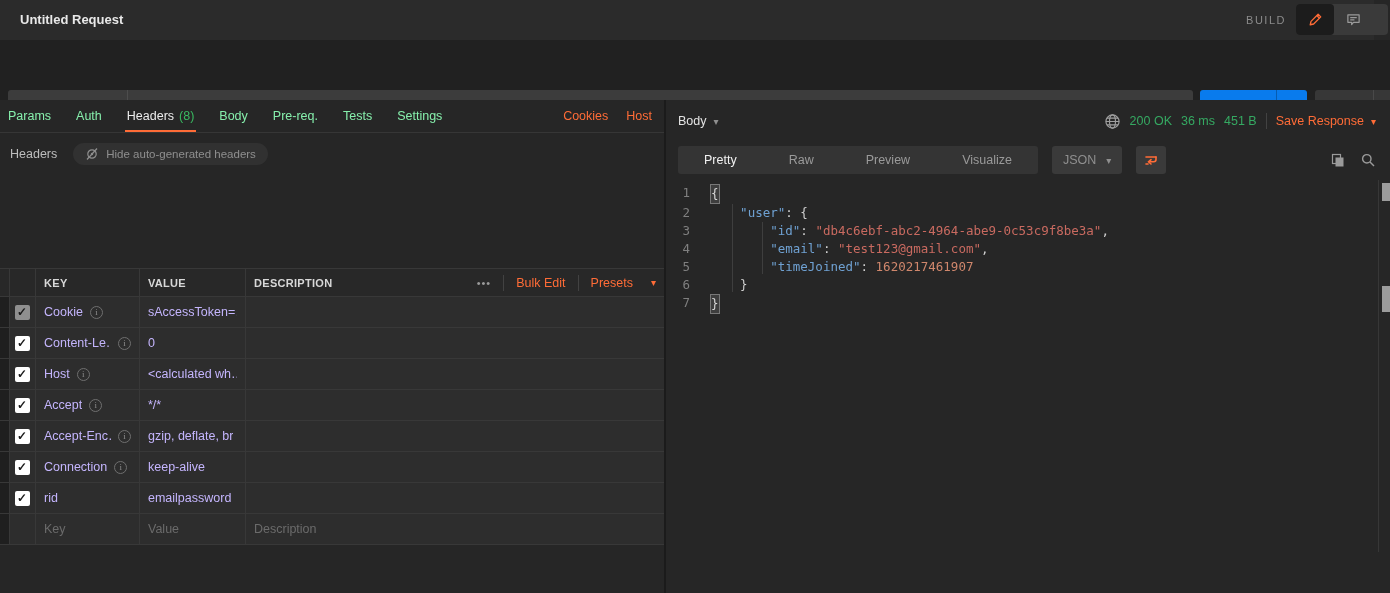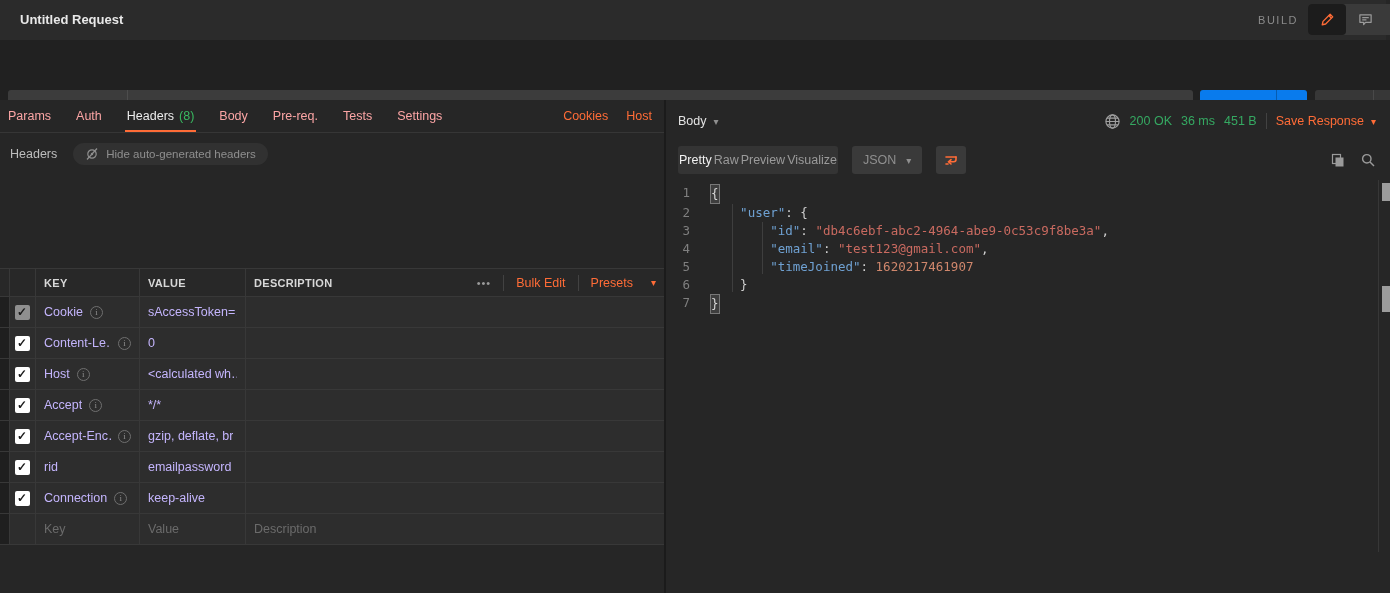--- a/index.html
+++ b/index.html
@@ -3,21 +3,21 @@
 <meta charset="utf-8">
 <style>
   * { margin:0; padding:0; box-sizing:border-box; }
   html,body { background:#191919; }
   .app {
     position:relative; width:1390px; height:593px; overflow:hidden;
     background:#262626; font-family:"Liberation Sans", sans-serif;
     color:#c8c8c8; font-size:12.5px;
   }
   
-  .topbar { position:absolute; top:0; left:0; right:4px; height:40px; background:#2b2b2b; }
+  .topbar { position:absolute; top:0; left:0; right:16px; height:40px; background:#2b2b2b; }
   .req-title { position:absolute; left:20px; top:12px; font-size:13px; font-weight:bold; color:#e8e8e8; }
   .build-label { position:absolute; right:88px; top:14px; font-size:11px; letter-spacing:1.5px; color:#8b8b8b; }
   .mode-toggle { position:absolute; right:-14px; top:4px; width:92px; height:31px; background:#3a3a3a; border-radius:4px; display:flex; }
   .mode-btn { width:38px; height:31px; display:flex; align-items:center; justify-content:center; border-radius:4px; }
   .mode-btn.selected { background:#1c1c1c; }
   
   .reqbar-bg { position:absolute; top:40px; left:0; right:0; height:60px; background:#212121; }
   .url-box { position:absolute; top:50px; left:8px; width:1185px; height:41px; background:#3c3c3c; border-radius:3px; display:flex; align-items:center; }
   .method { width:120px; height:100%; display:flex; align-items:center; border-right:1px solid #4d4d4d; padding:0 14px 0 16px; cursor:pointer; }
   .method-label { color:#f0f0f0; font-size:12.5px; font-weight:bold; flex:1; }
@@ -30,21 +30,21 @@
   .send-caret .caret { color:#dbe9ff; }
   .save-btn { position:absolute; top:50px; left:1315px; width:86px; height:41px; background:#373737; border-radius:3px; display:flex; cursor:pointer; }
   .save-label { flex:1; display:flex; align-items:center; justify-content:center; color:#a2a2a2; font-size:13.5px; }
   .save-caret { width:28px; display:flex; align-items:center; justify-content:center; border-left:1px solid #494949; }
   
   .left-panel  { position:absolute; top:100px; left:0; width:664px; bottom:0; background:#262626; }
   .panel-divider { position:absolute; top:100px; left:664px; width:2px; bottom:0; background:#1b1b1b; }
   .right-panel { position:absolute; top:100px; left:666px; right:0; bottom:0; background:#262626; }
   
   .req-tabs { height:33px; display:flex; align-items:stretch; padding:0 12px 0 8px; border-bottom:1px solid #363636; }
-  .req-tab { display:flex; align-items:center; gap:5px; margin-right:25px; color:#fca5a5; position:relative; cursor:pointer; }
+  .req-tab { display:flex; align-items:center; gap:5px; margin-right:25px; color:#86efac; position:relative; cursor:pointer; }
   .req-tab.active { color:#ececec; }
   .req-tab.active::after { content:""; position:absolute; left:-2px; right:-2px; bottom:0; height:2px; background:#ff6c37; }
   .tab-count { color:#39b961; }
   .tabs-spacer { flex:1; }
   .link-orange { color:#ff6c37; cursor:pointer; display:flex; align-items:center; }
   .req-tabs .link-orange { margin-left:18px; }
   
   .headers-row { height:26px; margin-top:8px; display:flex; align-items:center; padding:0 10px; gap:16px; }
   .headers-title { color:#bdbdbd; }
   .hide-pill { height:22px; background:#313131; border-radius:999px; display:flex; align-items:center; gap:7px; padding:0 12px; color:#8f8f8f; font-size:11.5px; cursor:pointer; }
@@ -71,21 +71,21 @@
   .info-icon::after { content:"i"; }
   .placeholder .cell-text { color:#6b6b6b; }
   
   .resp-top { height:26px; margin-top:8px; display:flex; align-items:center; padding:0 14px 0 12px; }
   .body-select { display:flex; align-items:center; gap:7px; color:#e3e3e3; cursor:pointer; }
   .resp-status { display:flex; align-items:center; gap:9px; margin-left:auto; }
   .stat-green { color:#35a962; font-size:12.5px; }
   .save-response { display:flex; align-items:center; gap:7px; font-size:12.5px; }
   .resp-tabs { height:28px; margin-top:12px; display:flex; align-items:center; padding:0 14px 0 12px; }
   .view-group { height:28px; background:#343434; border-radius:3px; display:flex; align-items:center; }
-  .vtab { padding:0 1px; line-height:28px; color:#9a9a9a; cursor:pointer; }
+  .vtab { padding:0 26px; line-height:28px; color:#9a9a9a; cursor:pointer; }
   .vtab.active { color:#f2f2f2; }
   .json-select { margin-left:14px; height:28px; background:#3a3a3a; border-radius:3px; display:flex; align-items:center; gap:10px; padding:0 11px; color:#8f8f8f; cursor:pointer; }
   .wrap-btn { margin-left:14px; width:30px; height:28px; background:#3a3a3a; border-radius:3px; display:flex; align-items:center; justify-content:center; cursor:pointer; }
   .resp-icons { margin-left:auto; display:flex; align-items:center; gap:14px; }
   
   .code { position:absolute; top:84px; left:0; right:20px; font-family:"DejaVu Sans Mono", monospace; font-size:12.5px; line-height:18px; }
   .code-line { display:flex; white-space:pre; }
   .ln { width:44px; text-align:right; padding-right:20px; color:#7f7f7f; flex:0 0 auto; }
   .tk-p { color:#d0d0d0; }
   .tk-k { color:#6fa1d2; }
@@ -291,38 +291,38 @@
               <span class="cell-text">gzip, deflate, br</span>
             </div>
             <div class="c-desc"></div>
           </div>
           <div class="trow">
             <div class="c-handle"></div>
             <div class="c-check">
               <div class="checkbox checked"></div>
             </div>
             <div class="c-key">
+              <span class="cell-text">Connection</span>
+              <span class="info-icon"></span>
+            </div>
+            <div class="c-val">
+              <span class="cell-text">keep-alive</span>
+            </div>
+            <div class="c-desc"></div>
+          </div>
+          <div class="trow">
+            <div class="c-handle"></div>
+            <div class="c-check">
+              <div class="checkbox checked"></div>
+            </div>
+            <div class="c-key">
               <span class="cell-text">rid</span>
             </div>
             <div class="c-val">
               <span class="cell-text">emailpassword</span>
-            </div>
-            <div class="c-desc"></div>
-          </div>
-          <div class="trow">
-            <div class="c-handle"></div>
-            <div class="c-check">
-              <div class="checkbox checked"></div>
-            </div>
-            <div class="c-key">
-              <span class="cell-text">Connection</span>
-              <span class="info-icon"></span>
-            </div>
-            <div class="c-val">
-              <span class="cell-text">keep-alive</span>
             </div>
             <div class="c-desc"></div>
           </div>
           <div class="trow placeholder">
             <div class="c-handle"></div>
             <div class="c-check"></div>
             <div class="c-key">
               <span class="cell-text">Key</span>
             </div>
             <div class="c-val">

